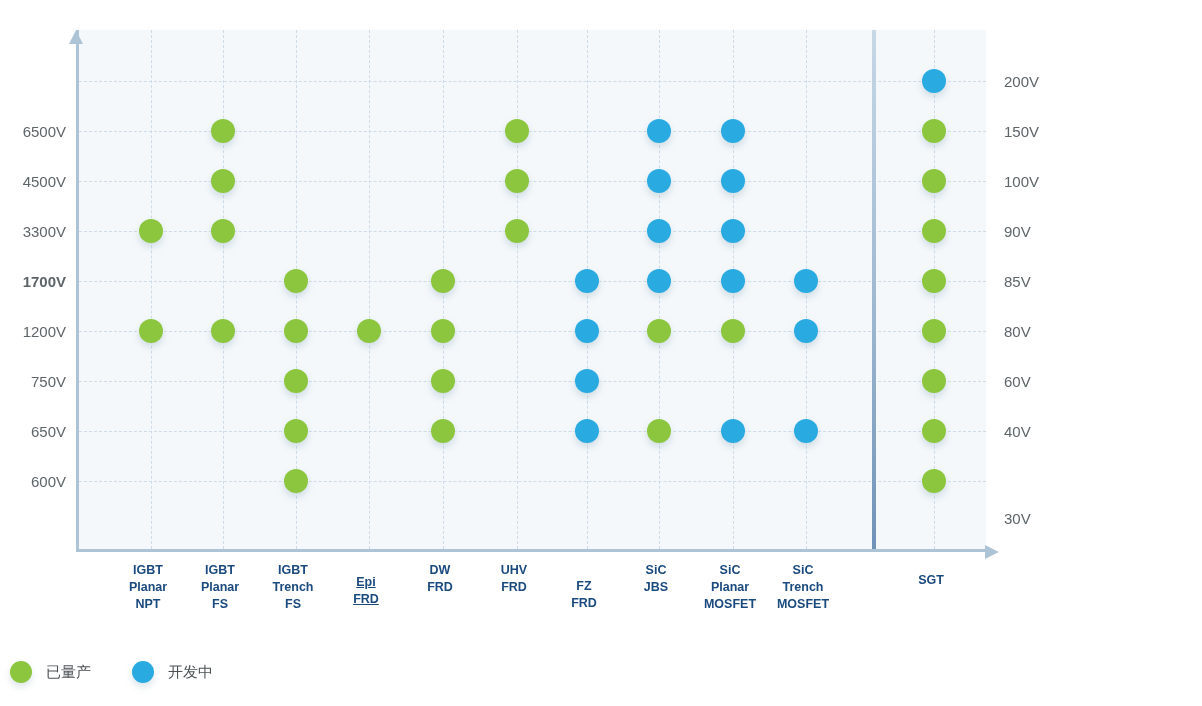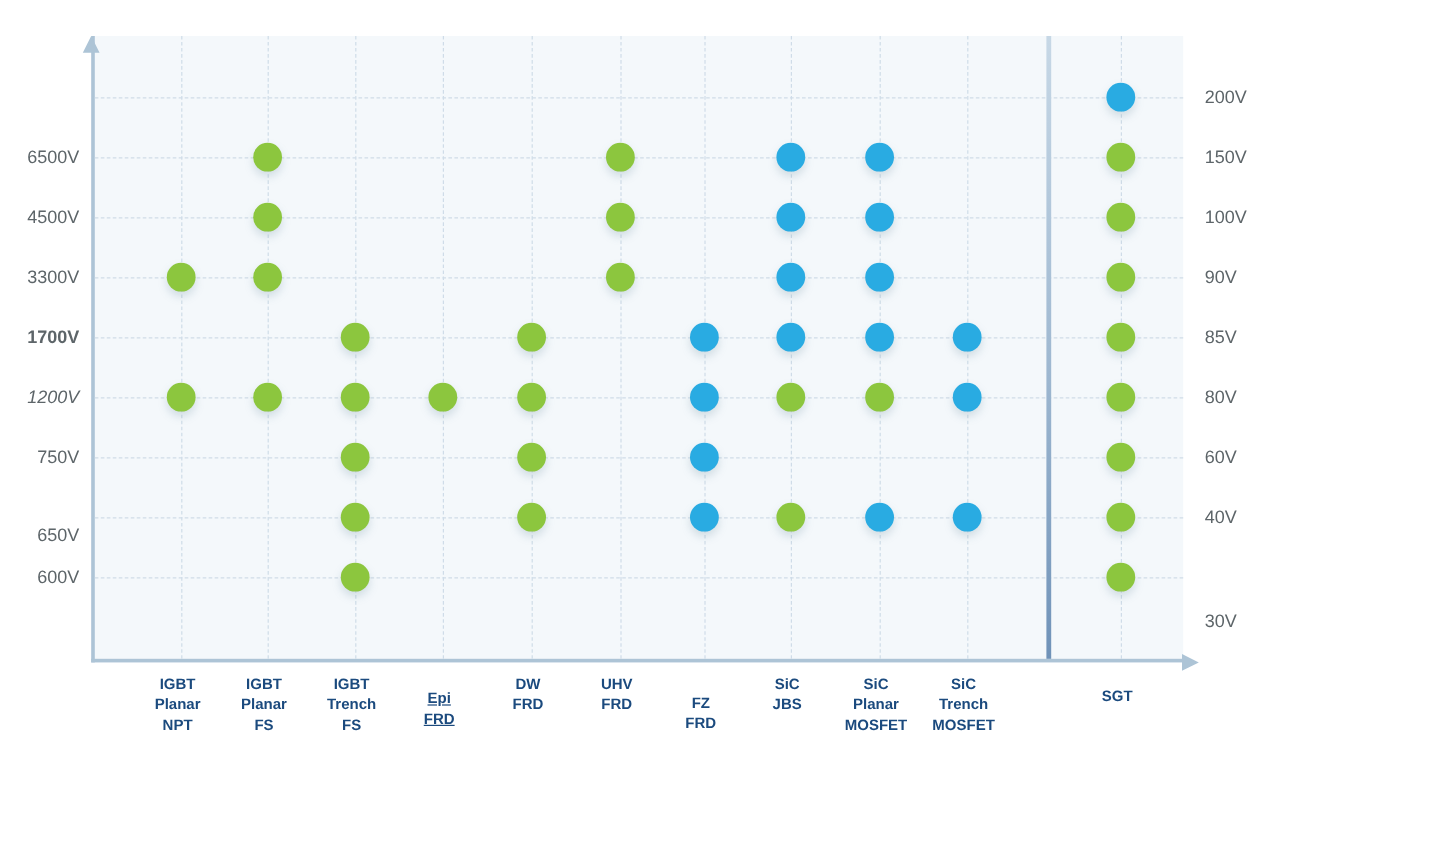--- a/index.html
+++ b/index.html
@@ -220,23 +220,23 @@
   </div>
 
   <div class="axis-arrow-y"></div>
   <div class="axis-arrow-x"></div>
 
   <div id="yticks-left">
       <div class="ytick-left" style="top: 131px;">6500V</div>
       <div class="ytick-left" style="top: 181px;">4500V</div>
       <div class="ytick-left" style="top: 231px;">3300V</div>
       <div class="ytick-left" style="top: 281px; font-weight: bold;">1700V</div>
-      <div class="ytick-left" style="top: 331px; font-style: italic;">1200V</div>
+      <div class="ytick-left" style="top: 331px;">1200V</div>
       <div class="ytick-left" style="top: 381px;">750V</div>
-      <div class="ytick-left" style="top: 446px; text-align: right;">650V</div>
+      <div class="ytick-left" style="top: 431px; text-align: right;">650V</div>
       <div class="ytick-left" style="top: 481px;">600V</div>
     </div>
   <div id="yticks-right">
       <div class="ytick-right" style="top: 81px;">200V</div>
       <div class="ytick-right" style="top: 131px;">150V</div>
       <div class="ytick-right" style="top: 181px;">100V</div>
       <div class="ytick-right" style="top: 231px;">90V</div>
       <div class="ytick-right" style="top: 281px;">85V</div>
       <div class="ytick-right" style="top: 331px;">80V</div>
       <div class="ytick-right" style="top: 381px;">60V</div>
@@ -287,14 +287,24 @@
       <div class="xtick" style="left: 803px; top: 562px;">
         <div>SiC</div>
         <div>Trench</div>
         <div>MOSFET</div>
       </div>
       <div class="xtick" style="left: 931px; top: 572px;">
         <div>SGT</div>
       </div>
     </div>
 
+  <div id="legend">
+      <div class="legend-item" style="position: absolute; left: 10px; top: 6px;">
+        <span class="legend-dot" style="background: rgb(140, 198, 62);"></span>
+        <span class="legend-text">已量产</span>
+      </div>
+      <div class="legend-item" style="position: absolute; left: 132px; top: 6px;">
+        <span class="legend-dot" style="background: rgb(41, 171, 226);"></span>
+        <span class="legend-text">开发中</span>
+      </div>
+    </div>
 
 </div>
 
 </body></html>

